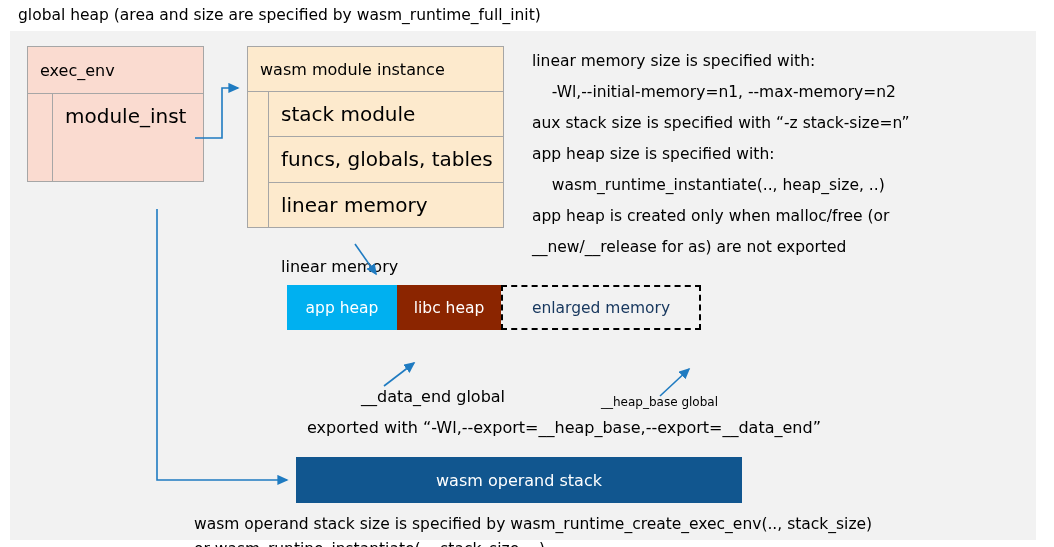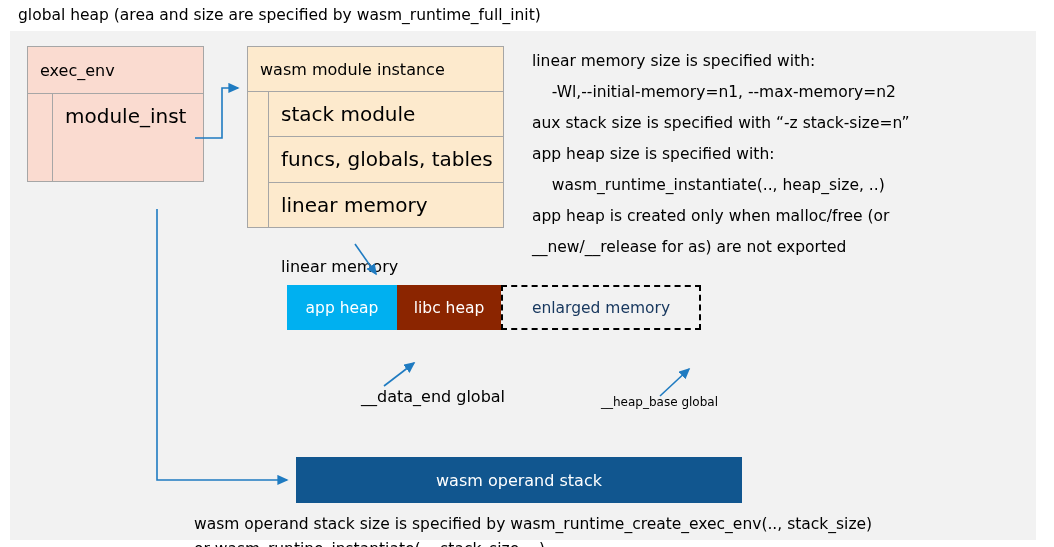--- a/index.html
+++ b/index.html
@@ -237,20 +237,21 @@
   <div id="linear-memory-label">linear memory</div>
 
   <div id="memory-bar">
       <div class="mem-seg" style="width: 110px; background: rgb(0, 176, 240); color: rgb(255, 255, 255);">app heap</div>
       <div class="mem-seg" style="width: 104px; background: rgb(139, 37, 0); color: rgb(255, 255, 255);">libc heap</div>
       <div class="mem-seg enlarged" style="width: 200px; color: rgb(23, 55, 94);">enlarged memory</div>
     </div>
 
   <div id="data-end-label">__data_end global</div>
   <div id="heap-base-label">__heap_base global</div>
+  <div id="export-note">exported with “-Wl,--export=__heap_base,--export=__data_end”</div>
 
   <div id="operand-stack-bar" style="background: rgb(17, 86, 143);">wasm operand stack</div>
   <div id="operand-stack-note">wasm operand stack size is specified by wasm_runtime_create_exec_env(.., stack_size)
 or wasm_runtine_instantiate(.., stack_size, ..)</div>
 
   <svg id="connectors" viewBox="0 0 1054 547">
     <defs>
       <marker id="arrowhead" markerWidth="7" markerHeight="7" refX="6" refY="3.2" orient="auto">
         <path d="M0,0 L7,3.2 L0,6.4 z" fill="#1f7bc1"></path>
       </marker>

